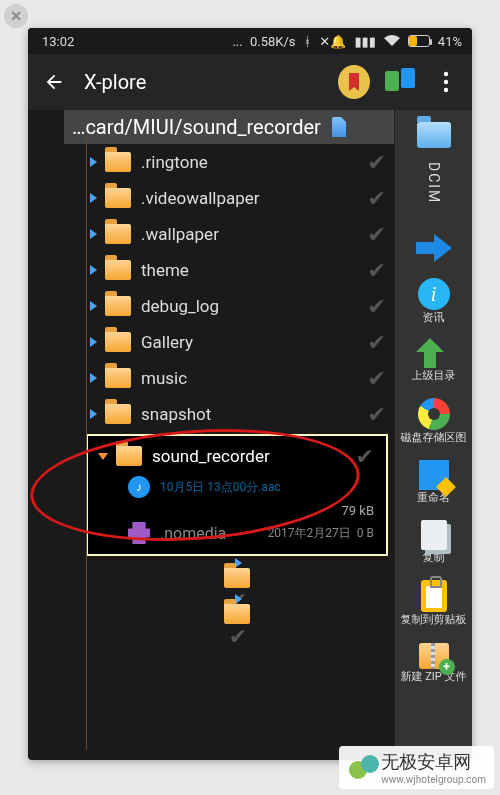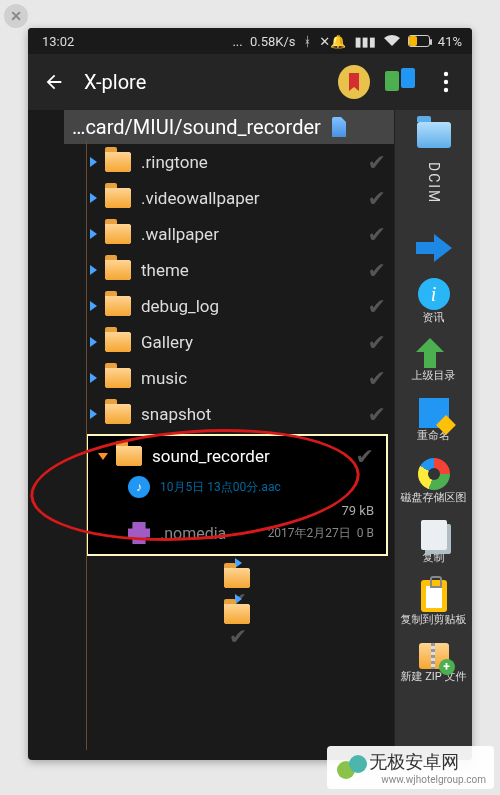--- a/index.html
+++ b/index.html
@@ -144,21 +144,21 @@
     position:absolute; right:6px; bottom:6px;
     display:flex; align-items:center; 
     background:rgba(255,255,255,.92);
     padding:4px 8px;border-radius:4px;
     font-size:18px;color:#333;
   }
   .wm-logo{width:34px;height:34px;position:relative;}
   .wm-logo .d{position:absolute;border-radius:50%;}
   .wm-logo .d1{width:18px;height:18px;background:#8bc34a;left:2px;top:10px;}
   .wm-logo .d2{width:18px;height:18px;background:#4db6ac;left:14px;top:4px;}
-  .wm-sub{font-size:10px;color:#888;display:block;margin-left:12px;}
+  .wm-sub{font-size:10px;color:#888;display:block;}
   
   .list::before{
     content:"";position:absolute;left:22px;top:30px;bottom:10px;width:1px;
     background:#6b4a2a;
   }
 </style>
 </head>
 <body>
 
 <div class="close-badge">✕</div>
@@ -320,26 +320,26 @@
       </div>
       <div class="sb-item">
         <div class="info-ball">i</div>
         <span class="lbl">资讯</span>
       </div>
       <div class="sb-item">
         <div class="up-arrow"></div>
         <span class="lbl">上级目录</span>
       </div>
       <div class="sb-item">
+        <div class="disk-ball"></div>
+        <span class="lbl">磁盘存储区图</span>
+      </div>
+      <div class="sb-item">
         <div class="rename-ic"></div>
         <span class="lbl">重命名</span>
-      </div>
-      <div class="sb-item">
-        <div class="disk-ball"></div>
-        <span class="lbl">磁盘存储区图</span>
       </div>
       <div class="sb-item">
         <div class="copy-ic"></div>
         <span class="lbl">复制</span>
       </div>
       <div class="sb-item">
         <div class="clip-ic"></div>
         <span class="lbl">复制到剪贴板</span>
       </div>
       <div class="sb-item">

